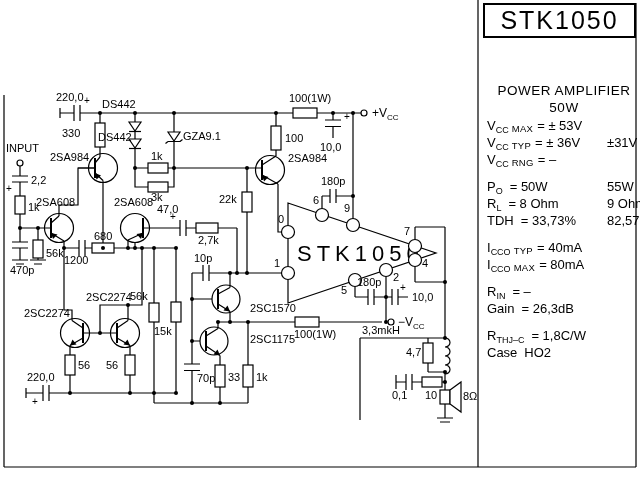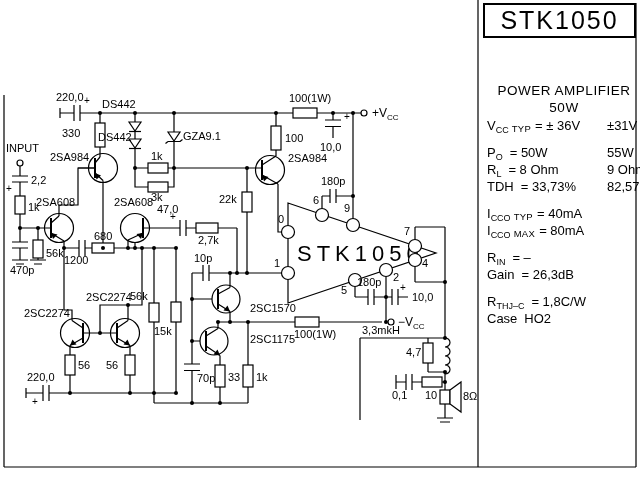--- a/index.html
+++ b/index.html
@@ -317,21 +317,23 @@
 <div id="title-box">
   <span>STK1050</span>
 </div>
 <div id="subtitle">
   <div>POWER  AMPLIFIER</div>
   <div>50W</div>
 </div>
 
 <div id="specs">
   <div class="spec-group">
+    <div class="spec-row"><span class="s-main">V</span><span class="s-sub">CC</span><span class="s-qual">MAX</span><span class="s-val">= ± 53V</span><span class="s-extra"></span></div>
     <div class="spec-row"><span class="s-main">V</span><span class="s-sub">CC</span><span class="s-qual">TYP</span><span class="s-val">= ± 36V</span><span class="s-extra">±31V</span></div>
+    <div class="spec-row"><span class="s-main">V</span><span class="s-sub">CC</span><span class="s-qual">RNG</span><span class="s-val">=  –</span><span class="s-extra"></span></div>
   </div>
   <div class="spec-group">
     <div class="spec-row"><span class="s-main">P</span><span class="s-sub">O</span><span class="s-qual"></span><span class="s-val">= 50W</span><span class="s-extra">55W</span></div>
     <div class="spec-row"><span class="s-main">R</span><span class="s-sub">L</span><span class="s-qual"></span><span class="s-val">= 8 Ohm</span><span class="s-extra">9 Ohm</span></div>
     <div class="spec-row"><span class="s-main">TDH</span><span class="s-sub"></span><span class="s-qual"></span><span class="s-val">= 33,73%</span><span class="s-extra">82,57%</span></div>
   </div>
   <div class="spec-group">
     <div class="spec-row"><span class="s-main">I</span><span class="s-sub">CCO</span><span class="s-qual">TYP</span><span class="s-val">= 40mA</span><span class="s-extra"></span></div>
     <div class="spec-row"><span class="s-main">I</span><span class="s-sub">CCO</span><span class="s-qual">MAX</span><span class="s-val">= 80mA</span><span class="s-extra"></span></div>
   </div>

